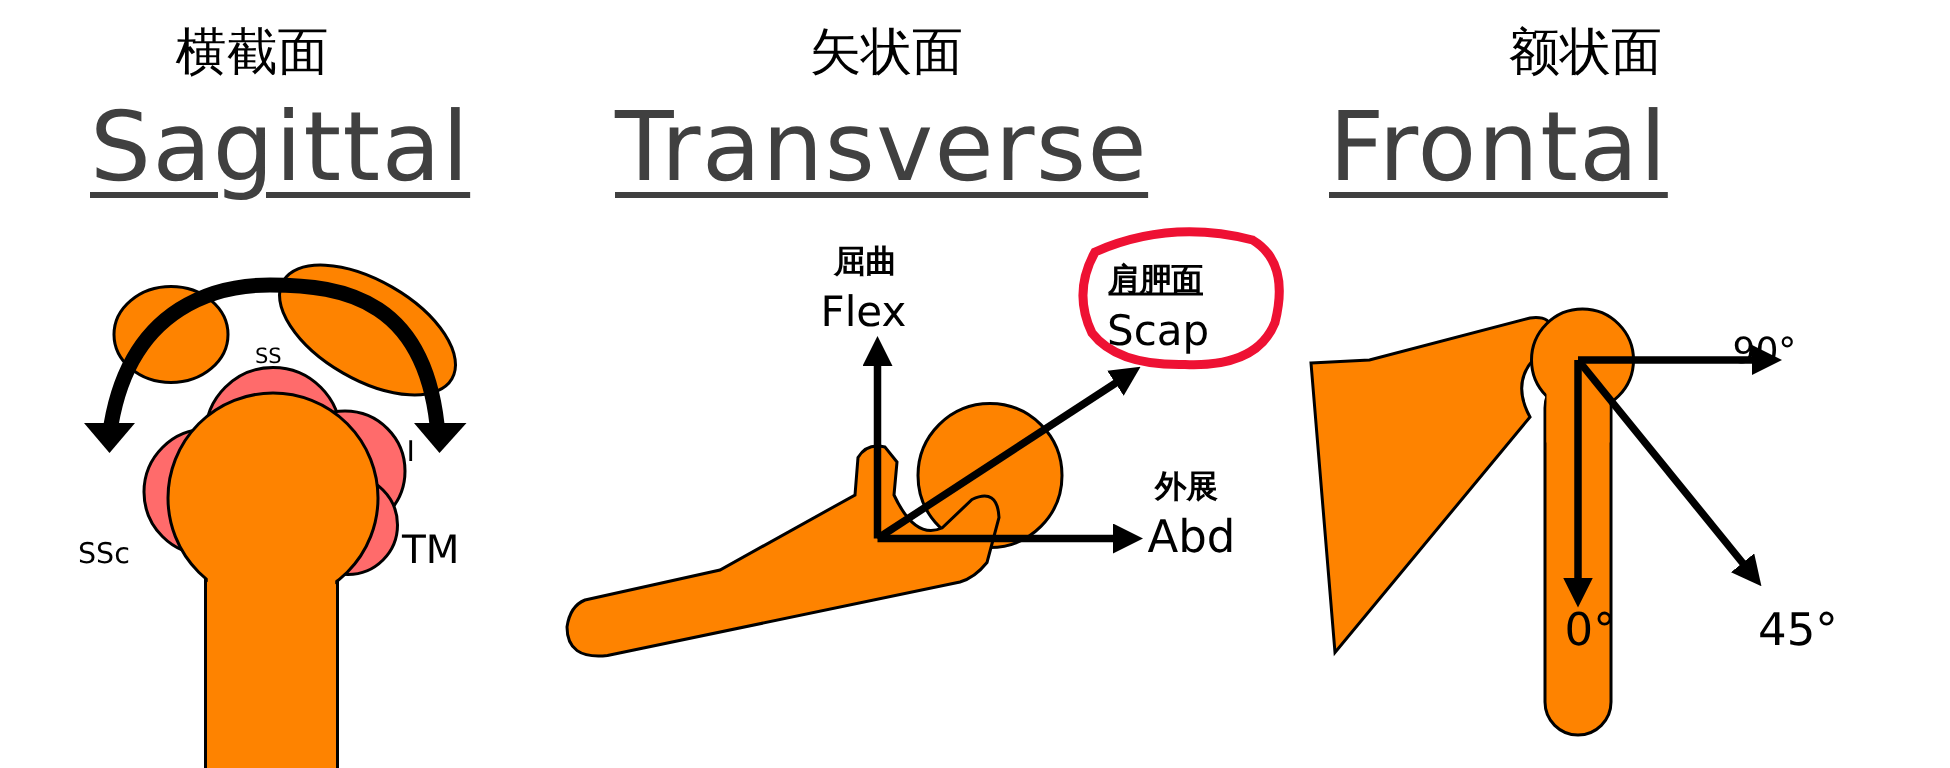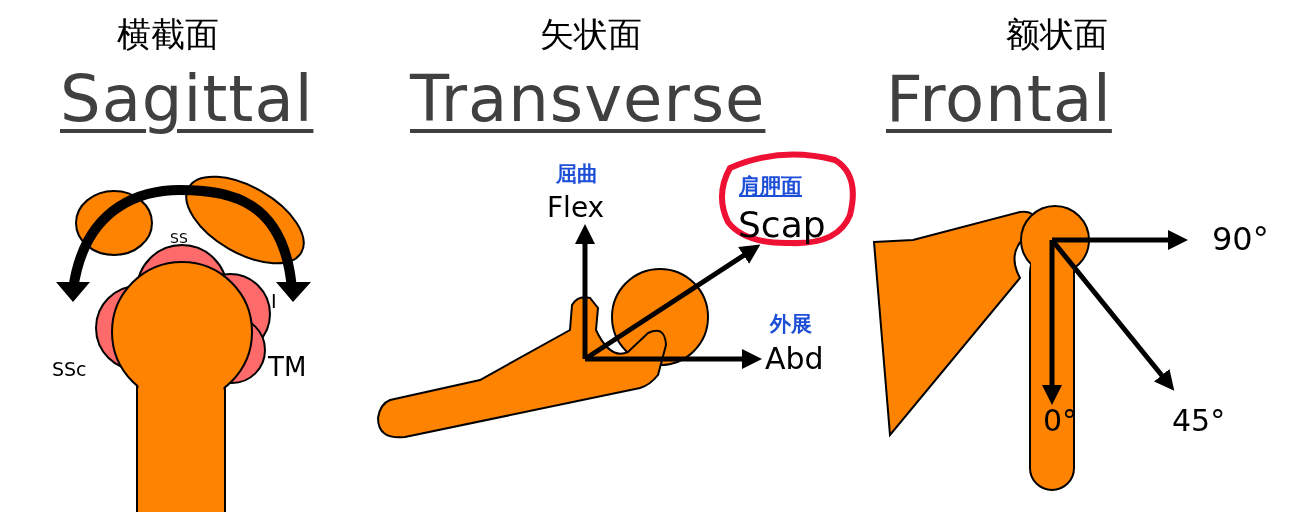--- a/index.html
+++ b/index.html
@@ -2,21 +2,21 @@
 <html><head>
   <meta charset="utf-8">
   <style>
     html, body { margin: 0; padding: 0; background: #ffffff; }
     body { width: 1300px; height: 512px; overflow: hidden; position: relative;
            font-family: "DejaVu Sans", sans-serif; }
     .cn-title { position: absolute; font-weight: normal; font-size: 34px; color: #000; white-space: nowrap; }
     .en-title { position: absolute; font-size: 64px; color: #404040; text-decoration: underline;
                 text-decoration-thickness: 4px; text-underline-offset: 8px; white-space: nowrap; letter-spacing: 1px; }
     .label { position: absolute; color: #000; white-space: nowrap; }
-    .green { color: #1d4ed8; font-weight: bold; }
+    .green { color: #000000; font-weight: bold; }
     svg.canvas { position: absolute; left: 0; top: 0; }
   </style>
 </head>
 <body>
 
 <div class="cn-title" style="left:117px; top:12px;">横截面</div>
 <div class="en-title" style="left:60px; top:62px;">Sagittal</div>
 
 <div class="cn-title" style="left:540px; top:12px;">矢状面</div>
 <div class="en-title" style="left:410px; top:62px;">Transverse</div>
@@ -81,19 +81,19 @@
 </svg>
 
 <div class="label" style="left:170px; top:230px; font-size:14px;">SS</div>
 <div class="label" style="left:52px; top:318px; font-size:19px;margin-top:40px;">SSc</div>
 <div class="label" style="left:271px; top:290px; font-size:19px;">I</div>
 <div class="label" style="left:268px; top:352px; font-size:26px;">TM</div>
 
 <div class="label green" style="left:556px; top:160px; font-size:21px;">屈曲</div>
 <div class="label" style="left:547px; top:191px; font-size:28px;">Flex</div>
 <div class="label green" style="left:739px; top:172px; font-size:21px;text-decoration:underline;">肩胛面</div>
-<div class="label" style="left:738px; top:204px; font-size:36px;">Scap</div>
+<div class="label" style="left:738px; top:204px; font-size:28px;">Scap</div>
 <div class="label green" style="left:770px; top:310px; font-size:21px;">外展</div>
 <div class="label" style="left:765px; top:341px; font-size:30px;">Abd</div>
 
-<div class="label" style="left:1212px; top:220px; font-size:32px;text-align:center;">90°</div>
+<div class="label" style="left:1155px; top:220px; font-size:24px;text-align:center;">90°</div>
 <div class="label" style="left:1172px; top:381px; font-size:30px;margin-top:22px;">45°</div>
 <div class="label" style="left:1043px; top:403px; font-size:30px;">0°</div>
 
 </body></html>

